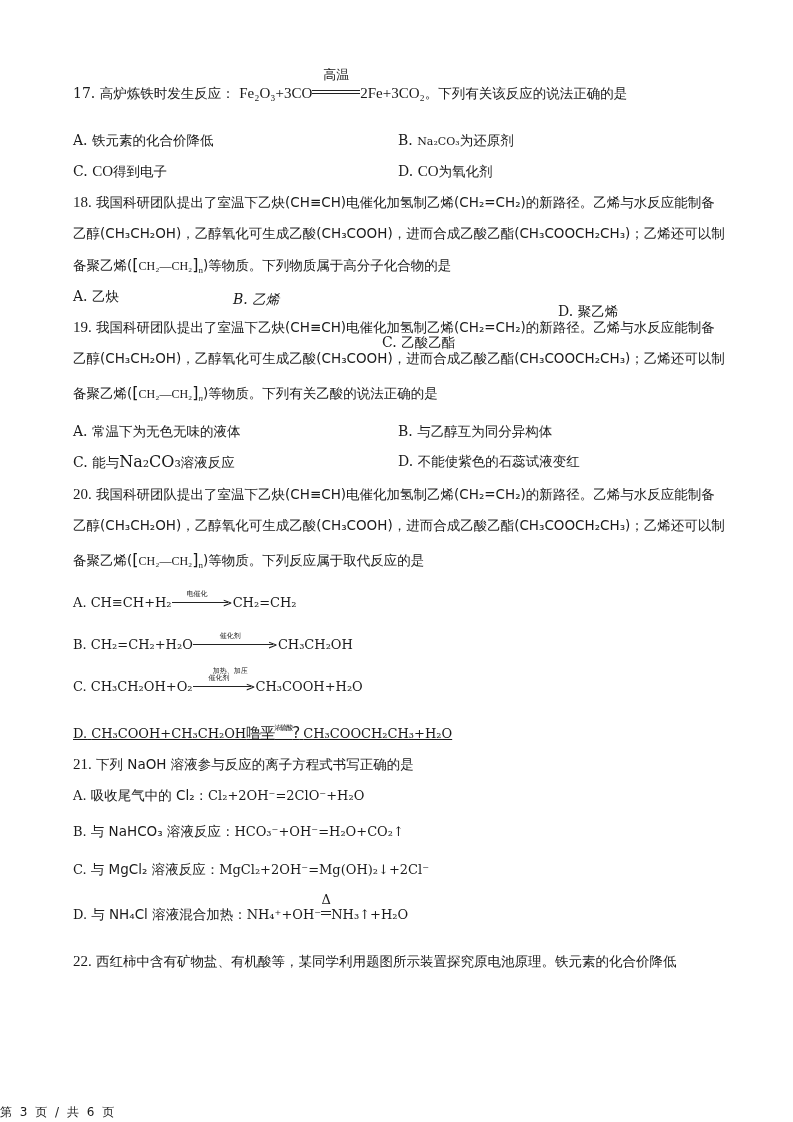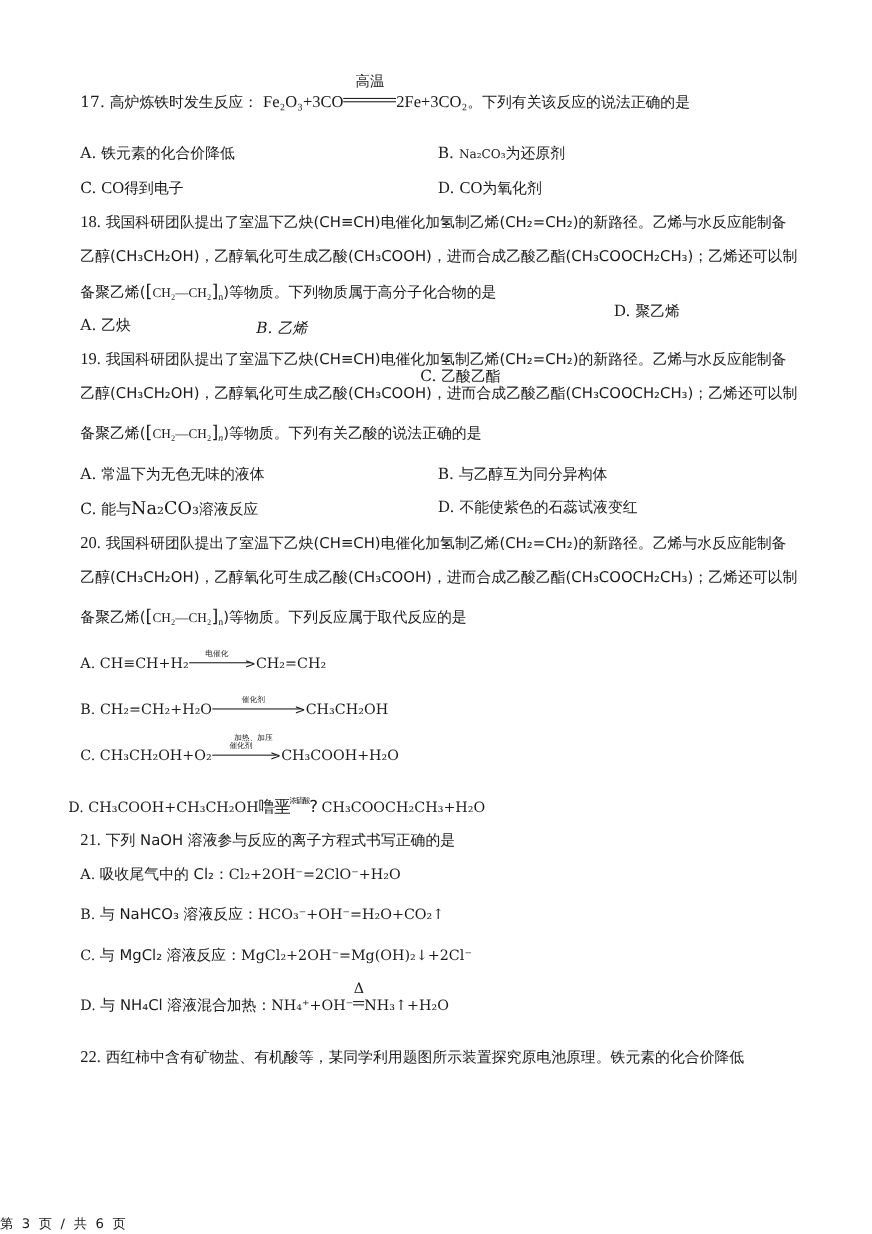--- a/index.html
+++ b/index.html
@@ -52,21 +52,21 @@
 <div class="line cj" style="top:193px;">
   <span class="tnr">18.</span> <span>我国科研团队提出了室温下乙炔(CH≡CH)电催化加氢制乙烯(CH₂=CH₂)的新路径。乙烯与水反应能制备</span>
 </div>
 <div class="line cj" style="top:224px;"><span>乙醇(CH₃CH₂OH)，乙醇氧化可生成乙酸(CH₃COOH)，进而合成乙酸乙酯(CH₃COOCH₂CH₃)；乙烯还可以制</span></div>
 <div class="line cj" style="top:256px;">
   <span>备聚乙烯(</span><span class="poly"><span class="br">[</span><span>CH₂—CH₂</span><span class="br">]</span><sub>n</sub></span><span>)等物质。</span><span>下列物质属于高分子化合物的是</span>
 </div>
 <div class="opt" style="left:73px; top:287px;"><span>A.</span> <span class="cj">乙炔</span></div>
 <div class="opt" style="left:233px; top:290px;font-style:italic;"><span>B.</span> <span class="cj">乙烯</span></div>
 <div class="opt" style="left:382px; top:287px;margin-top:46px;"><span>C.</span> <span class="cj">乙酸乙酯</span></div>
-<div class="opt" style="left:558px; top:274px;"><span>D.</span> <span class="cj">聚乙烯</span></div>
+<div class="opt" style="left:558px; top:302px;"><span>D.</span> <span class="cj">聚乙烯</span></div>
 
 <div class="line cj" style="top:318px;">
   <span class="tnr">19.</span> <span>我国科研团队提出了室温下乙炔(CH≡CH)电催化加氢制乙烯(CH₂=CH₂)的新路径。乙烯与水反应能制备</span>
 </div>
 <div class="line cj" style="top:349px;"><span>乙醇(CH₃CH₂OH)，乙醇氧化可生成乙酸(CH₃COOH)，进而合成乙酸乙酯(CH₃COOCH₂CH₃)；乙烯还可以制</span></div>
 <div class="line cj" style="top:384px;">
   <span>备聚乙烯(</span><span class="poly"><span class="br">[</span><span>CH₂—CH₂</span><span class="br">]</span><sub style="font-style:italic">n</sub></span><span>)等物质。</span><span>下列有关乙酸的说法正确的是</span>
 </div>
 <div class="opt" style="left:73px; top:422px;"><span>A.</span> <span class="cj">常温下为无色无味的液体</span></div>
 <div class="opt" style="left:398px; top:422px;"><span>B.</span> <span class="cj">与乙醇互为同分异构体</span></div>
@@ -83,21 +83,21 @@
 
 <div class="opt" style="left:73px; top:594px; font-size:13px;">
   <span>A.</span> <span>CH≡CH+H₂</span><span class="arrow"><span class="lab-top">电催化</span><span class="shaft" style="width:56px;"></span><span class="head">&gt;</span></span><span>CH₂=CH₂</span>
 </div>
 <div class="opt" style="left:73px; top:636px; font-size:13px;">
   <span>B.</span> <span>CH₂=CH₂+H₂O</span><span class="arrow"><span class="lab-top">催化剂</span><span class="shaft" style="width:80px;"></span><span class="head">&gt;</span><span class="lab-bot">加热、加压</span></span><span>CH₃CH₂OH</span>
 </div>
 <div class="opt" style="left:73px; top:678px; font-size:13px;">
   <span>C.</span> <span>CH₃CH₂OH+O₂</span><span class="arrow"><span class="lab-top">催化剂</span><span class="shaft" style="width:58px;"></span><span class="head">&gt;</span></span><span>CH₃COOH+H₂O</span>
 </div>
-<div class="opt" style="left:62px; top:719px; font-size:13px;">
+<div class="opt" style="left:73px; top:719px; font-size:13px;text-decoration:underline;">
   <span>D.</span> <span>CH₃COOH+CH₃CH₂OH</span><span class="garbled"><span>噜垩</span><small>浓硫酸</small><span>?</span></span> <span>CH₃COOCH₂CH₃+H₂O</span>
 </div>
 
 <div class="line cj" style="top:755px;">
   <span class="tnr">21.</span> <span>下列 NaOH 溶液参与反应的离子方程式书写正确的是</span>
 </div>
 <div class="opt" style="left:73px; top:786px; font-size:13px;">
   <span>A.</span> <span class="cj">吸收尾气中的 Cl₂：</span><span>Cl₂+2OH⁻=2ClO⁻+H₂O</span>
 </div>
 <div class="opt" style="left:73px; top:822px; font-size:13px;">

